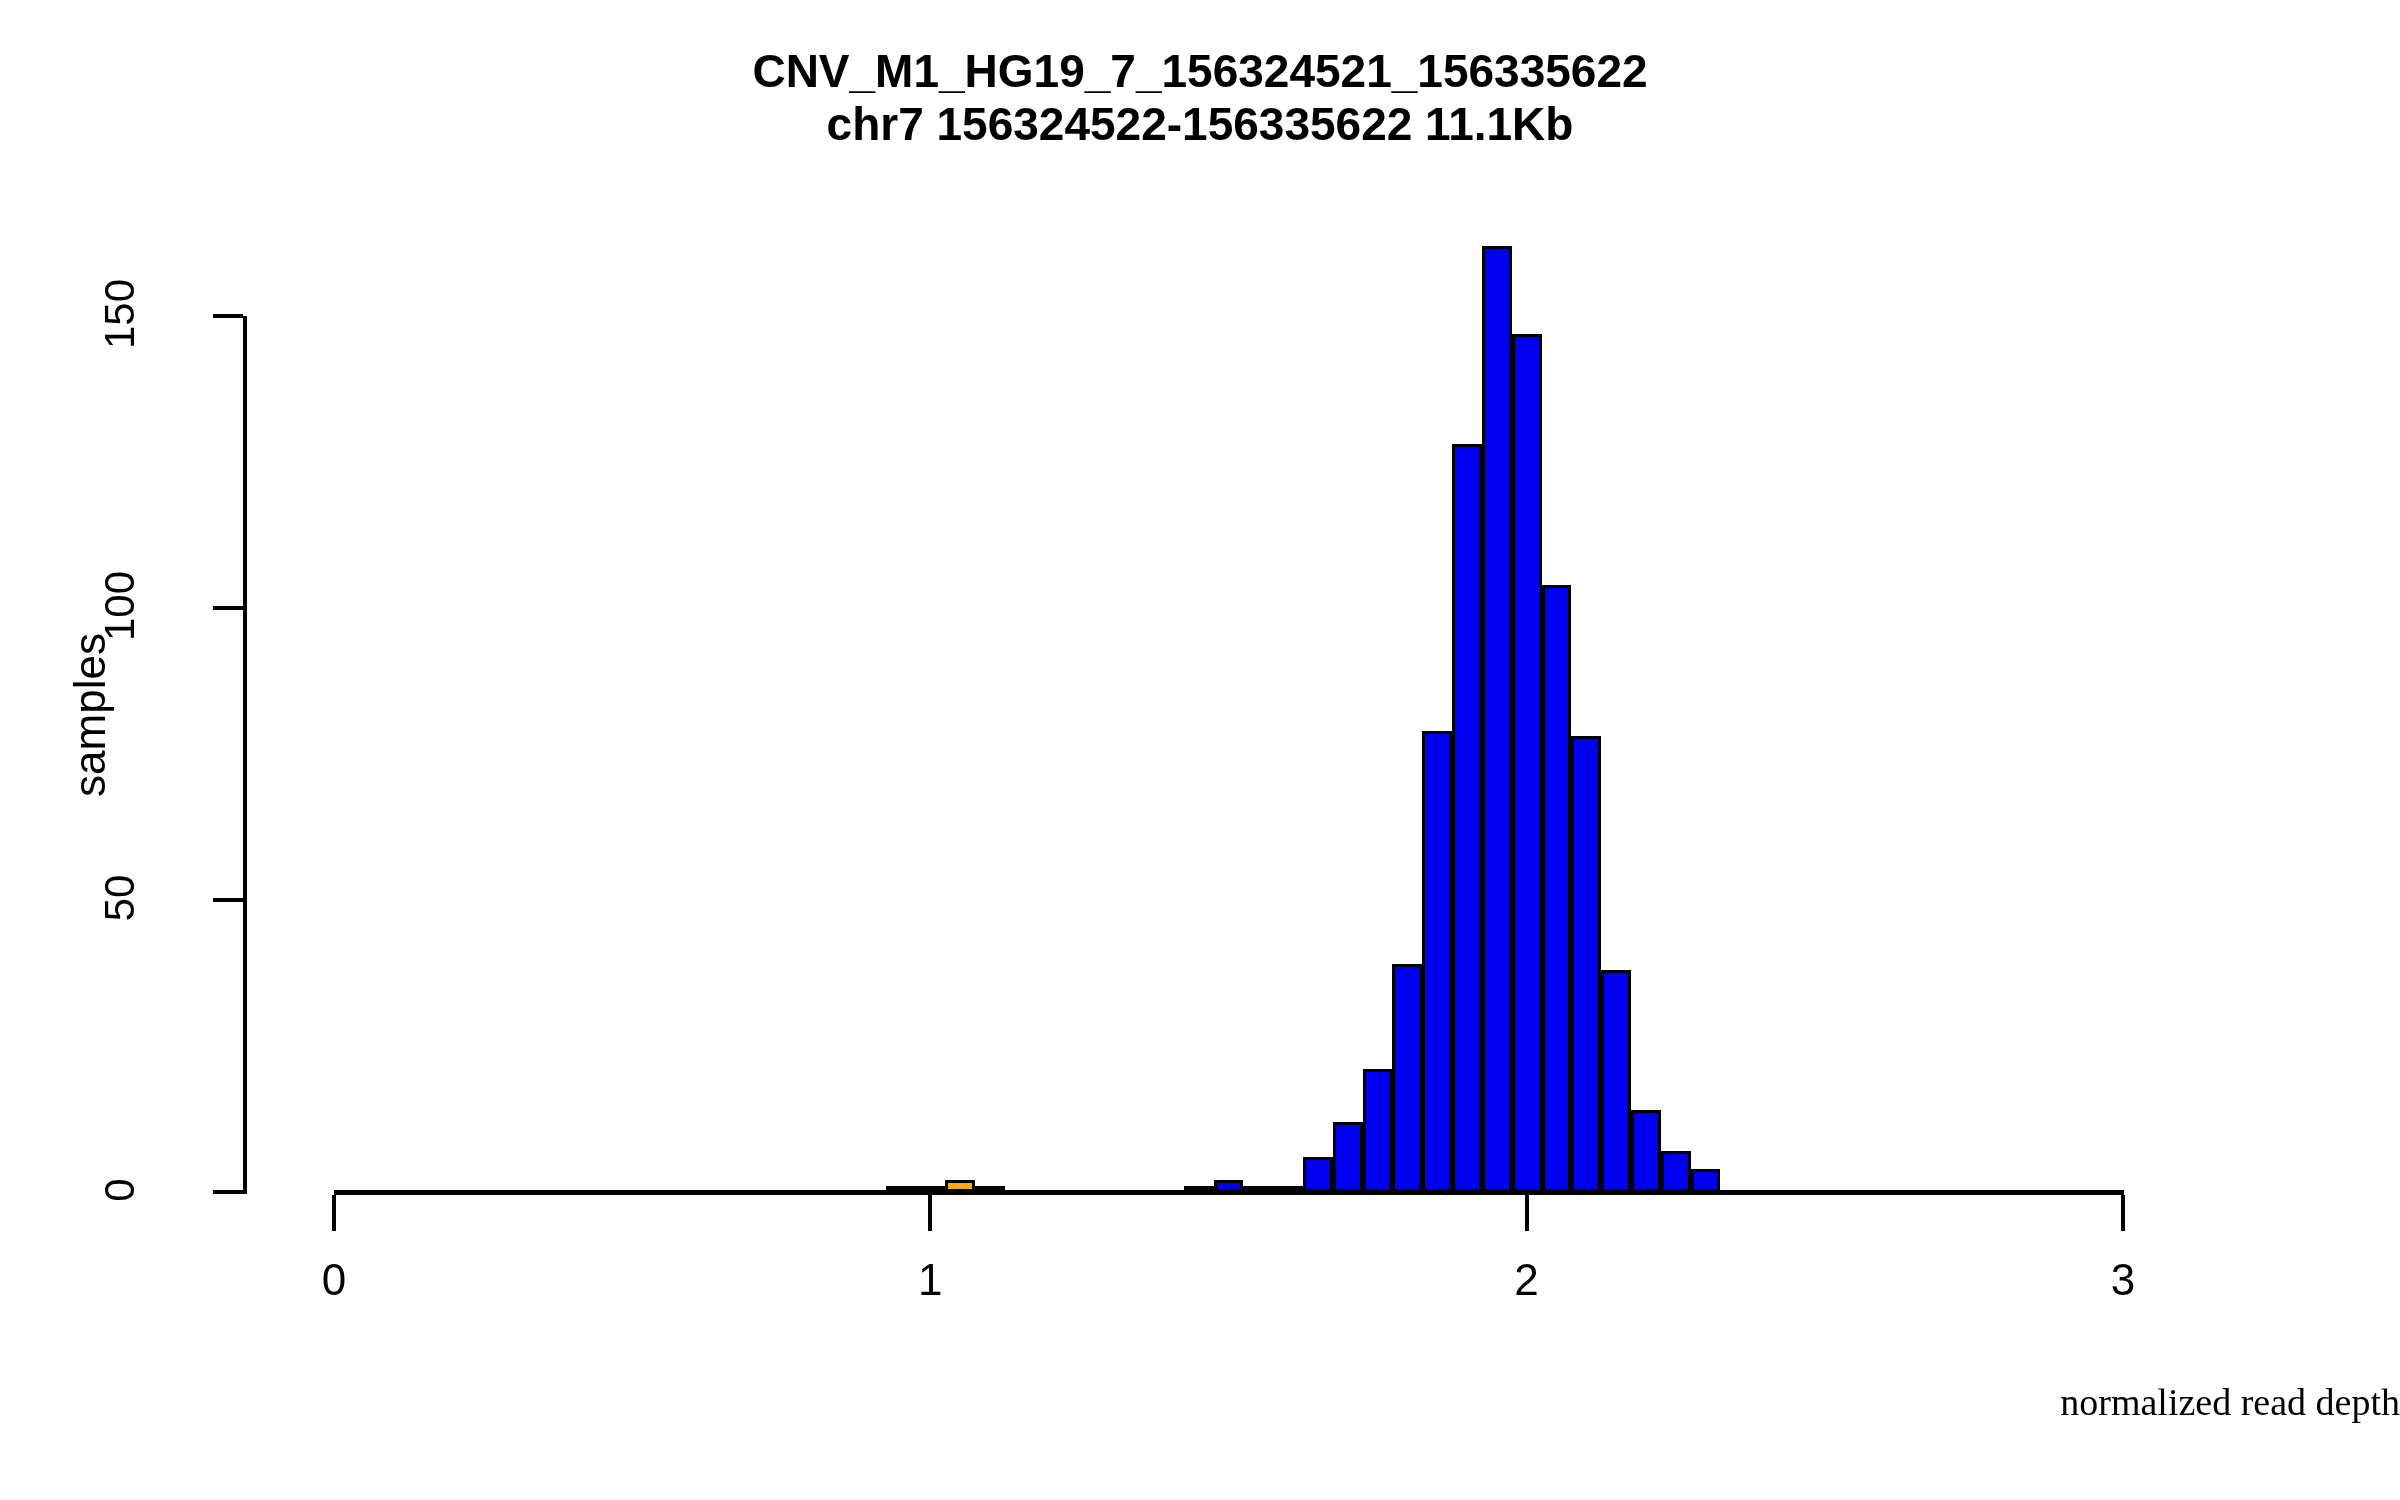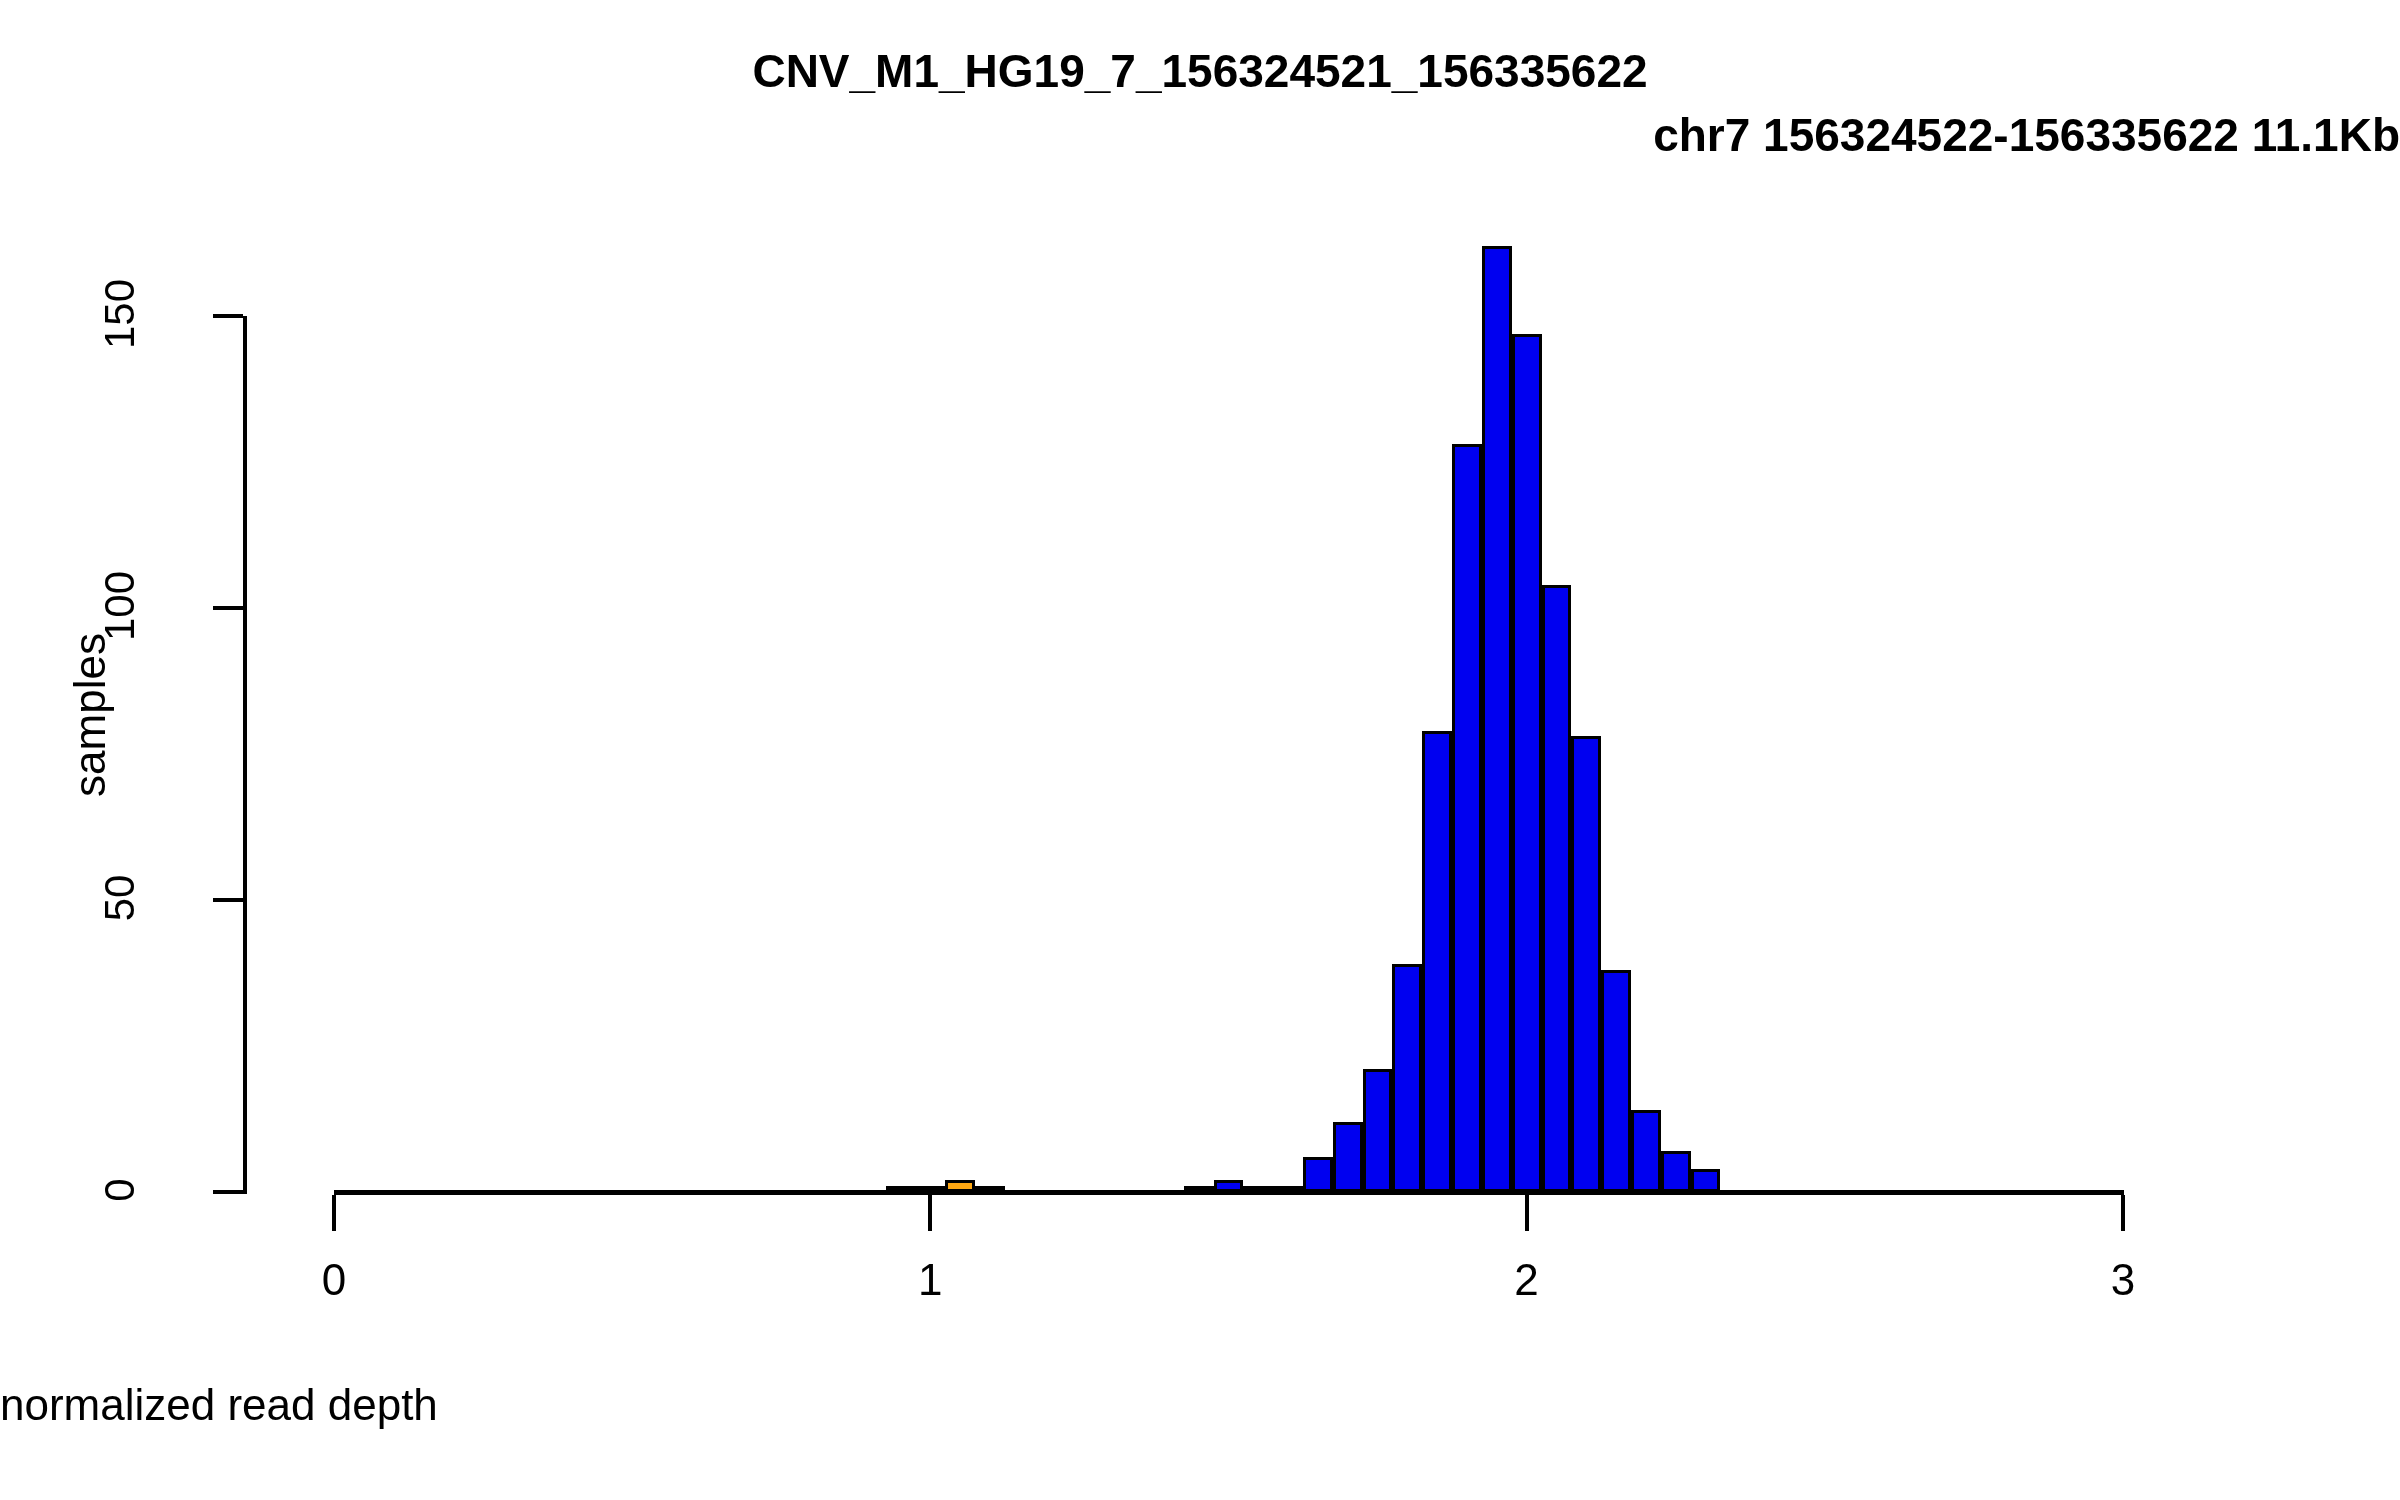--- a/index.html
+++ b/index.html
@@ -4,41 +4,41 @@
 <title>CNV histogram</title>
 <style>
   html,body{margin:0;padding:0;background:#ffffff;}
   body{width:2400px;height:1500px;overflow:hidden;
        font-family:"Liberation Sans", sans-serif;color:#000;}
   #stage{position:relative;width:1984px;height:1500px;background:#fff;}
 
   .title-line{position:absolute;left:0;width:2400px;text-align:center;
        font-weight:bold;font-size:46px;letter-spacing:0px;white-space:pre;}
   #title1{top:44px;}
-  #title2{top:108px;text-align:right;}
+  #title2{top:97px;}
 
   
   #plot{position:absolute;left:0;top:0;width:2400px;height:1500px;}
 
   .axis-line{position:absolute;background:#000;}
 
   
   #yaxis-line{left:243px;top:316px;width:4px;height:878px;}
   .ytick{position:absolute;left:213px;width:30px;height:4px;background:#000;}
   .ytick-label{position:absolute;font-size:42px;white-space:nowrap;
        transform-origin:center center;}
 
   
   #xaxis-line{left:334px;top:1190px;width:1790px;height:5px;}
   .xtick{position:absolute;width:4px;height:36px;background:#000;}
   .xtick-label{position:absolute;font-size:44px;text-align:center;width:120px;}
 
   
-  #xlabel{position:absolute;top:1380px;left:0;width:2400px;text-align:left;
-       font-size:44px;}
+  #xlabel{position:absolute;top:1380px;left:0;width:2400px;text-align:right;
+       font-size:38px;font-family:Liberation Serif, serif;}
   #ylabel{position:absolute;font-size:44px;white-space:nowrap;
        left:-60px;top:690px;width:300px;text-align:center;
        transform:rotate(-90deg);transform-origin:center center;}
 
   .bar{position:absolute;box-sizing:border-box;border:3px solid #000;}
   .bar.blue{background:#0000f0;}
   .bar.orange{background:#ffa812;}
 </style>
 </head>
 <body>

